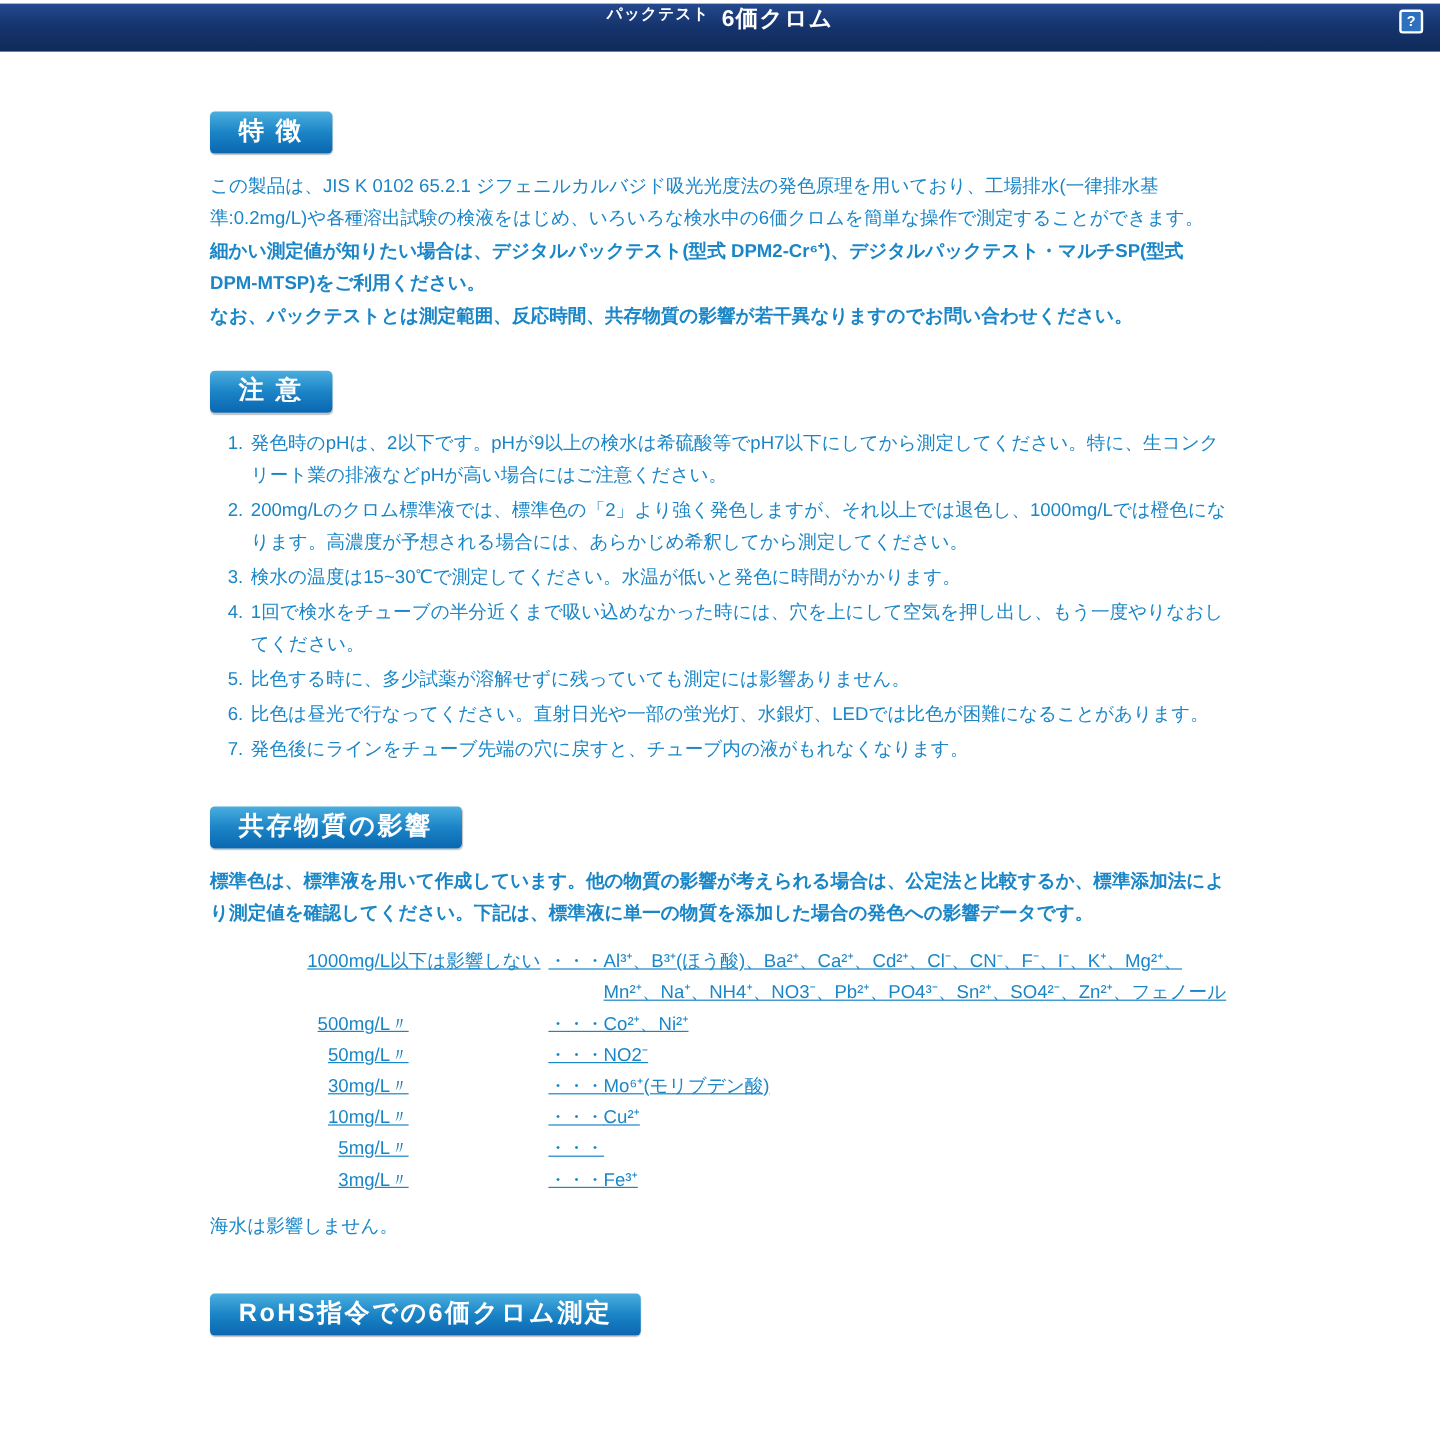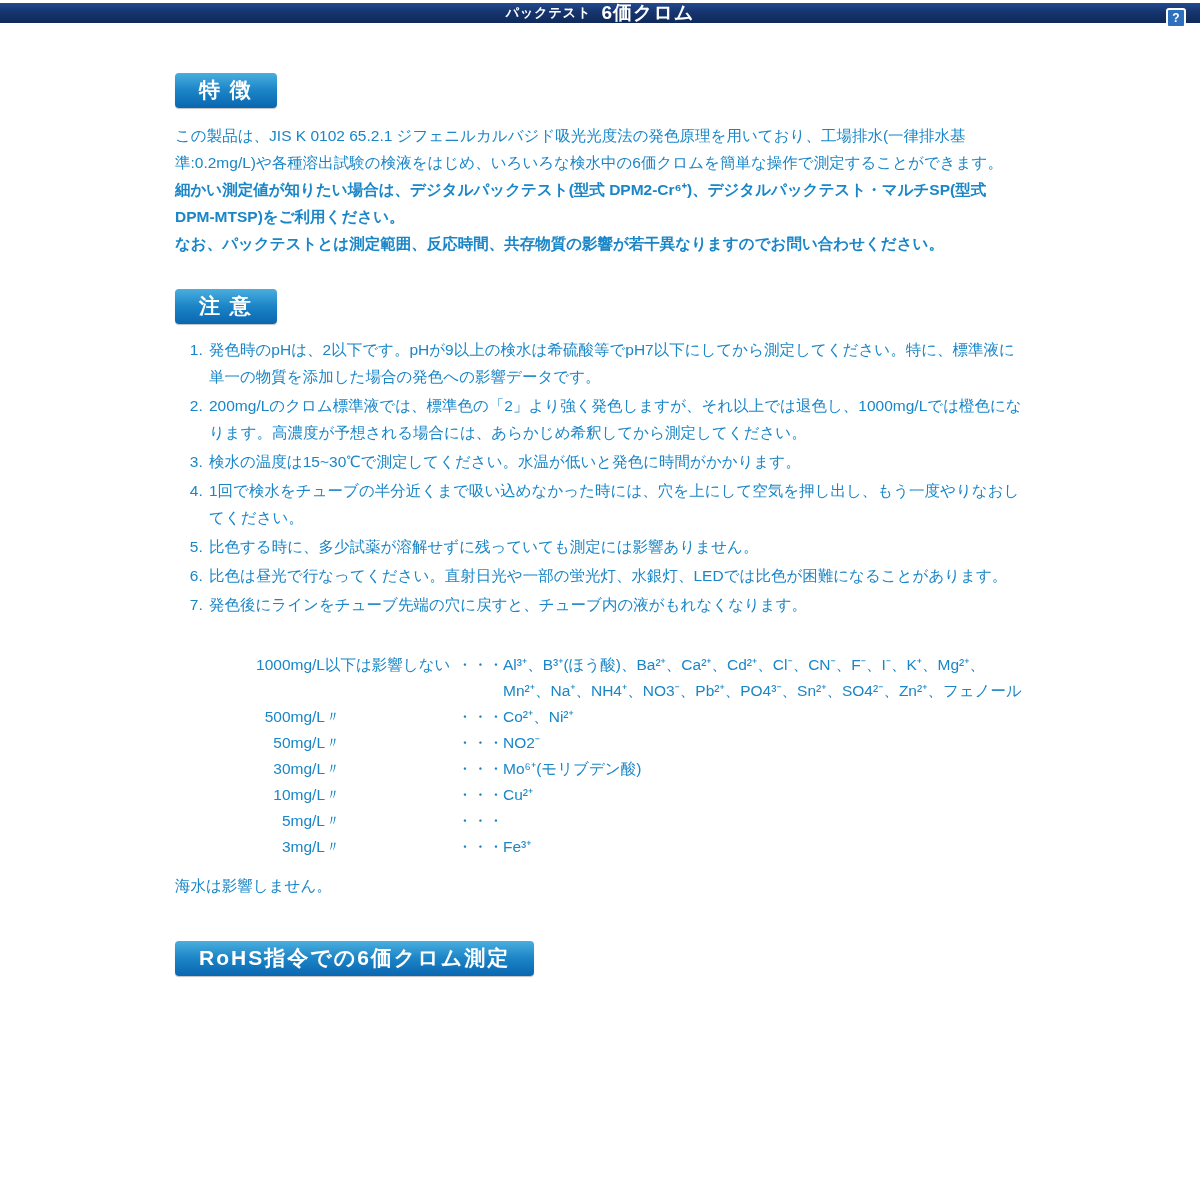--- a/index.html
+++ b/index.html
@@ -4,23 +4,23 @@
 <style>
   html,body{
     margin:0; padding:0; background:#ffffff;
     width:1200px; height:1200px; overflow:hidden;
     font-family:"Liberation Sans", sans-serif;
   }
   .page{ width:1200px; height:1200px; position:relative; background:#fff; }
 
   
   .top-bar{
-    margin-top:3px; height:20px; width:1200px;
+    margin-top:3px; height:40px; width:1200px;
     background:linear-gradient(180deg,#24498f 0%, #16356e 45%, #0f2a5a 100%);
-    display:flex; align-items:center; justify-content:center;
+    display:flex; justify-content:center;
     position:relative; color:#fff;
   }
   .top-bar .t-small{ font-size:13px; font-weight:bold; letter-spacing:1px; margin-right:10px; }
   .top-bar .t-large{ font-size:19px; font-weight:bold; letter-spacing:1px; }
   .top-icon{
     position:absolute; right:14px; top:5px; width:20px; height:20px;
     border:2px solid #ffffff; border-radius:3px; box-sizing:border-box;
     background:#2e6fbe; color:#fff; font-size:12px; font-weight:bold;
     display:flex; align-items:center; justify-content:center; cursor:pointer;
   }
@@ -40,21 +40,21 @@
   .sec-rohs{ margin-top:42px; }
 
   p{ margin:0; }
   .para{ margin-top:14px; }
   .b{ font-weight:bold; }
 
   ol.notes{ margin:12px 0 0 0; padding-left:32px; }
   ol.notes li{ margin:0 0 2px 0; padding-left:2px; }
 
   .coexist-table{ margin-top:14px; }
-  .ct-row{ display:flex; line-height:26px; }
+  .ct-row{ display:flex; line-height:26px;text-decoration:underline; }
   .ct-conc{ width:150px; text-align:right; flex:0 0 150px; }
   .ct-label{ width:132px; flex:0 0 132px; }
   .ct-dots{ width:46px; text-align:center; flex:0 0 46px; }
   .ct-chems{ flex:1 1 auto; }
 
   .seawater{ margin-top:12px; }
 </style>
 </head>
 <body>
 
@@ -71,31 +71,33 @@
     <div class="sec-features">
       <span class="section-btn">特 徴</span>
       <p class="para">この製品は、JIS K 0102 65.2.1 ジフェニルカルバジド吸光光度法の発色原理を用いており、工場排水(一律排水基準:0.2mg/L)や各種溶出試験の検液をはじめ、いろいろな検水中の6価クロムを簡単な操作で測定することができます。</p>
       <p class="b">細かい測定値が知りたい場合は、デジタルパックテスト(型式 DPM2-Cr⁶⁺)、デジタルパックテスト・マルチSP(型式 DPM-MTSP)をご利用ください。</p>
       <p class="b">なお、パックテストとは測定範囲、反応時間、共存物質の影響が若干異なりますのでお問い合わせください。</p>
     </div>
 
     <div class="sec-caution">
       <span class="section-btn">注 意</span>
       <ol class="notes">
-        <li>発色時のpHは、2以下です。pHが9以上の検水は希硫酸等でpH7以下にしてから測定してください。特に、標準液に単一の物質を添加した場合の発色への影響データです。</li>
+        <li>発色時のpHは、2以下です。pHが9以上の検水は希硫酸等でpH7以下にしてから測定してください。特に、生コンクリート業の排液などpHが高い場合にはご注意ください。</li>
         <li>200mg/Lのクロム標準液では、標準色の「2」より強く発色しますが、それ以上では退色し、1000mg/Lでは橙色になります。高濃度が予想される場合には、あらかじめ希釈してから測定してください。</li>
         <li>検水の温度は15~30℃で測定してください。水温が低いと発色に時間がかかります。</li>
         <li>1回で検水をチューブの半分近くまで吸い込めなかった時には、穴を上にして空気を押し出し、もう一度やりなおしてください。</li>
         <li>比色する時に、多少試薬が溶解せずに残っていても測定には影響ありません。</li>
         <li>比色は昼光で行なってください。直射日光や一部の蛍光灯、水銀灯、LEDでは比色が困難になることがあります。</li>
         <li>発色後にラインをチューブ先端の穴に戻すと、チューブ内の液がもれなくなります。</li>
       </ol>
     </div>
 
     <div class="sec-coexist">
+      <span class="section-btn">共存物質の影響</span>
+      <p class="para b">標準色は、標準液を用いて作成しています。他の物質の影響が考えられる場合は、公定法と比較するか、標準添加法により測定値を確認してください。下記は、標準液に単一の物質を添加した場合の発色への影響データです。</p>
 
       <div class="coexist-table">
         <div class="ct-row">
           <span class="ct-conc">1000mg/L</span>
           <span class="ct-label">以下は影響しない</span>
           <span class="ct-dots">・・・</span>
           <span class="ct-chems">Al³⁺、B³⁺(ほう酸)、Ba²⁺、Ca²⁺、Cd²⁺、Cl⁻、CN⁻、F⁻、I⁻、K⁺、Mg²⁺、Mn²⁺、Na⁺、NH4⁺、NO3⁻、Pb²⁺、PO4³⁻、Sn²⁺、SO4²⁻、Zn²⁺、フェノール</span>
         </div>
         <div class="ct-row">
           <span class="ct-conc">500mg/L</span>

